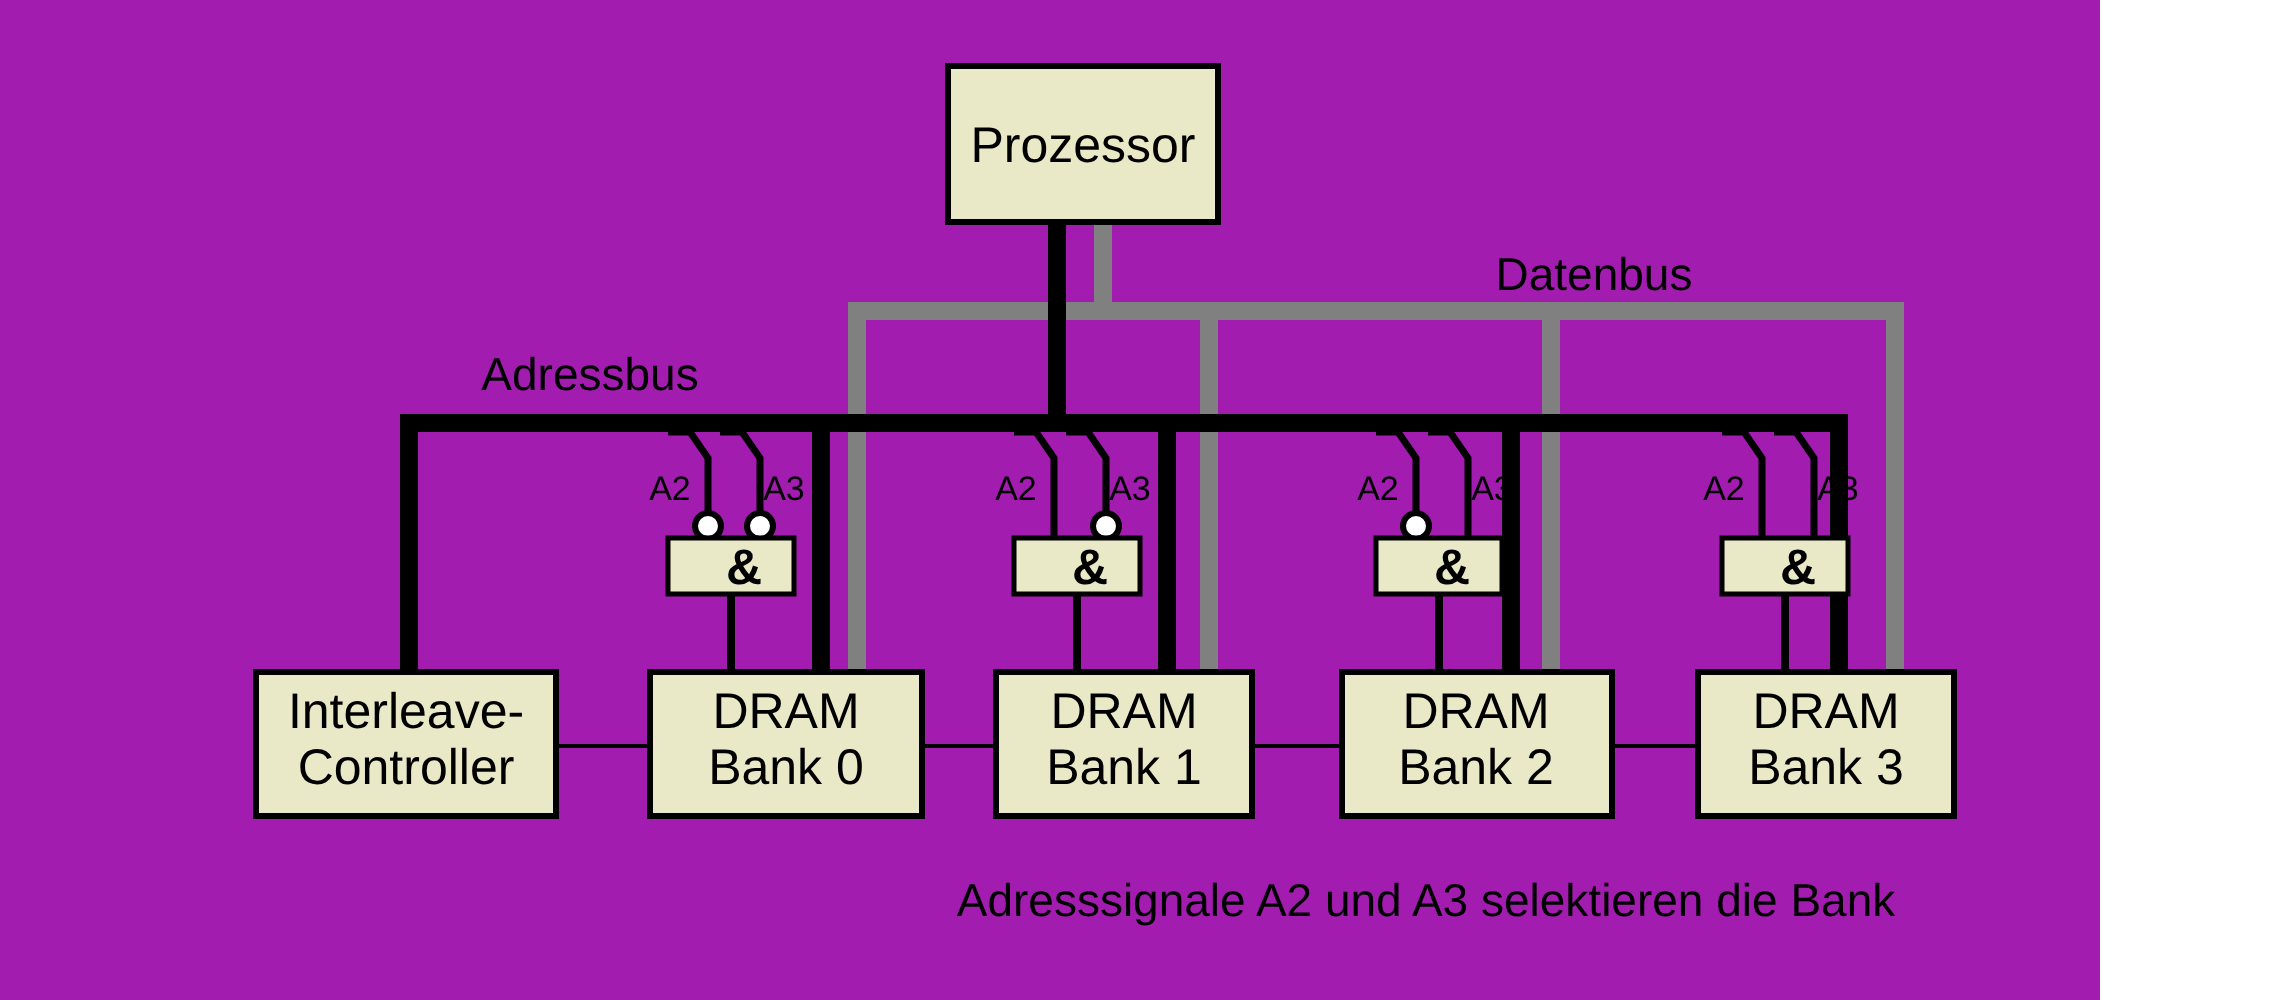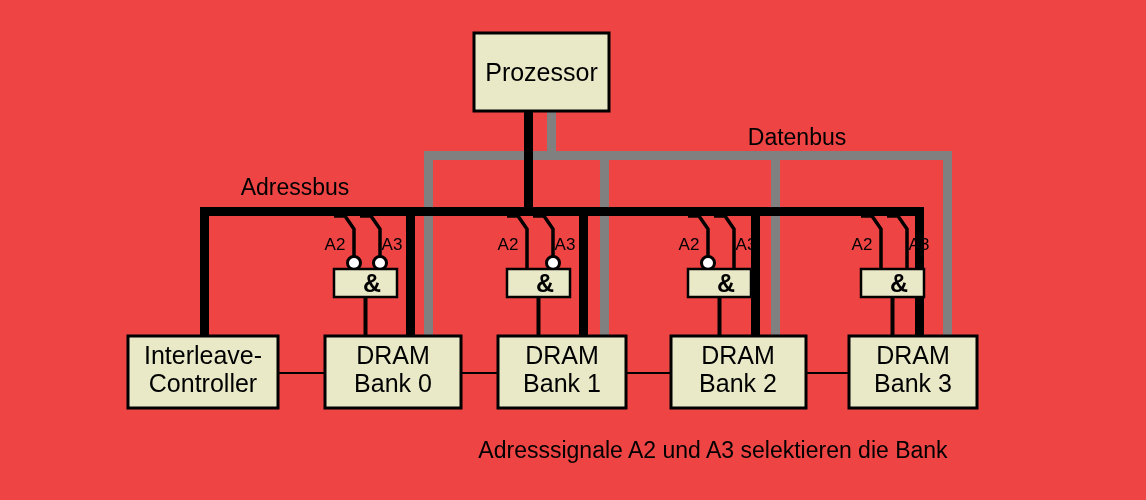--- a/index.html
+++ b/index.html
@@ -8,23 +8,23 @@
     background: #ffffff;
   }
   body {
     width: 1146px;
     height: 500px;
     font-family: "Liberation Sans", sans-serif;
     overflow: hidden;
   }
   #diagram-root {
     position: relative;
-    width: 1146px;
+    width: 1050px;
     height: 500px;
-    background: #ef4444;
+    background: #a21caf;
   }
   svg.canvas {
     position: absolute;
     top: 0;
     left: 0;
     width: 1146px;
     height: 500px;
     display: block;
   }
   .box-fill {

